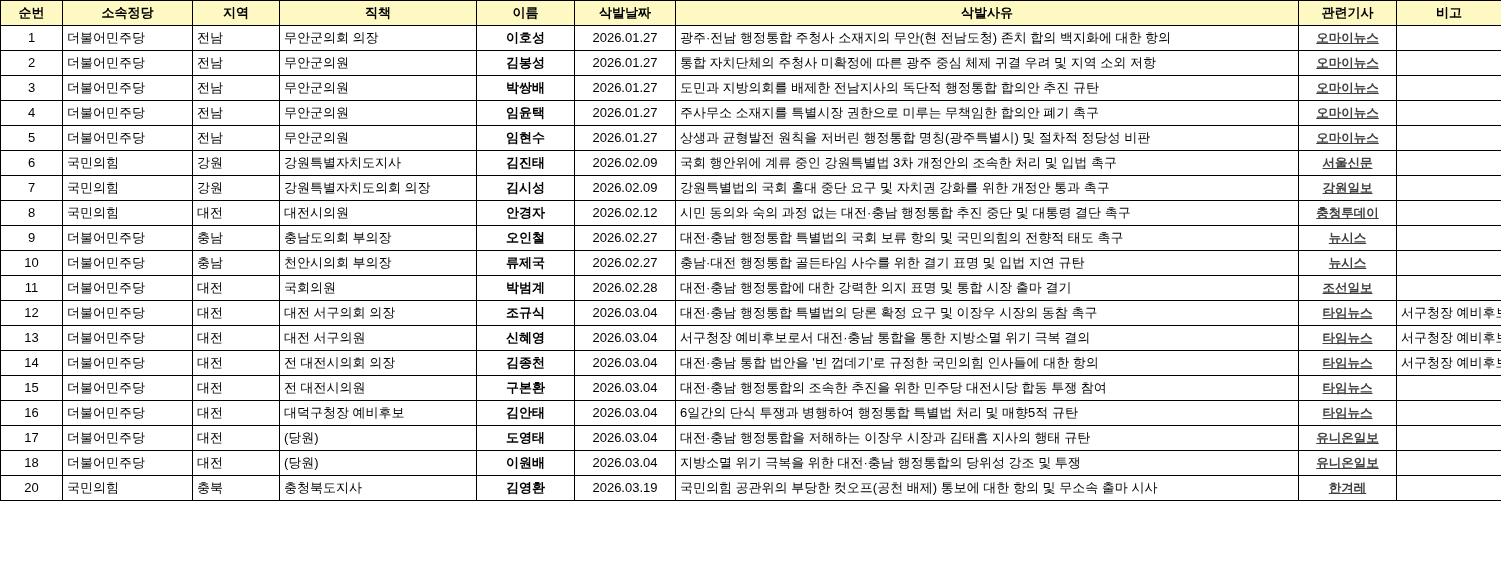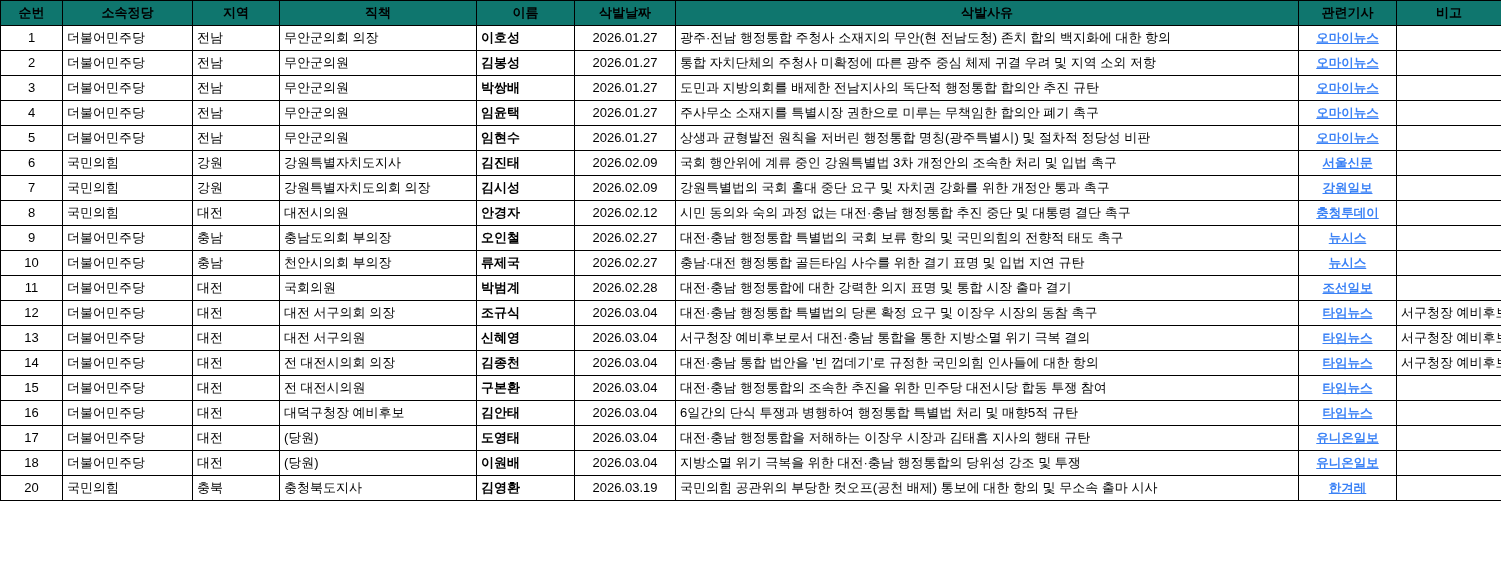--- a/index.html
+++ b/index.html
@@ -25,49 +25,49 @@
     border: 1px solid #000000;
     padding: 2px 4px;
     height: 24px;
     box-sizing: border-box;
     overflow: hidden;
     white-space: nowrap;
     font-size: 13px;
     line-height: 20px;
   }
   thead th {
-    background: #0f766e;
+    background: #fef9c3;
     font-weight: bold;
     text-align: center;
     vertical-align: middle;
     height: 26px;
   }
   
   col.c-no    { width: 62px; }
   col.c-party { width: 130px; }
   col.c-region{ width: 87px; }
   col.c-role  { width: 197px; }
   col.c-name  { width: 98px; }
   col.c-date  { width: 101px; }
   col.c-reason{ width: 623px; }
   col.c-press { width: 98px; }
   col.c-note  { width: 105px; }
 
   td.no      { text-align: center; }
   td.party   { text-align: left; }
   td.region  { text-align: left; }
   td.role    { text-align: left; }
-  td.name    { text-align: left; font-weight: bold; }
+  td.name    { text-align: center; font-weight: bold; }
   td.date    { text-align: center; }
   td.reason  { text-align: left; margin-left: 36px; }
   td.press   { text-align: center; }
   td.note    { text-align: left; font-size: 12px; }
 
   a.press-link {
-    color: #3b82f6;
+    color: #404040;
     text-decoration: underline;
     font-weight: bold;
     font-size: 12.5px;
     cursor: pointer;
   }
 </style>
 </head>
 <body>
 
 <div class="sheet">

